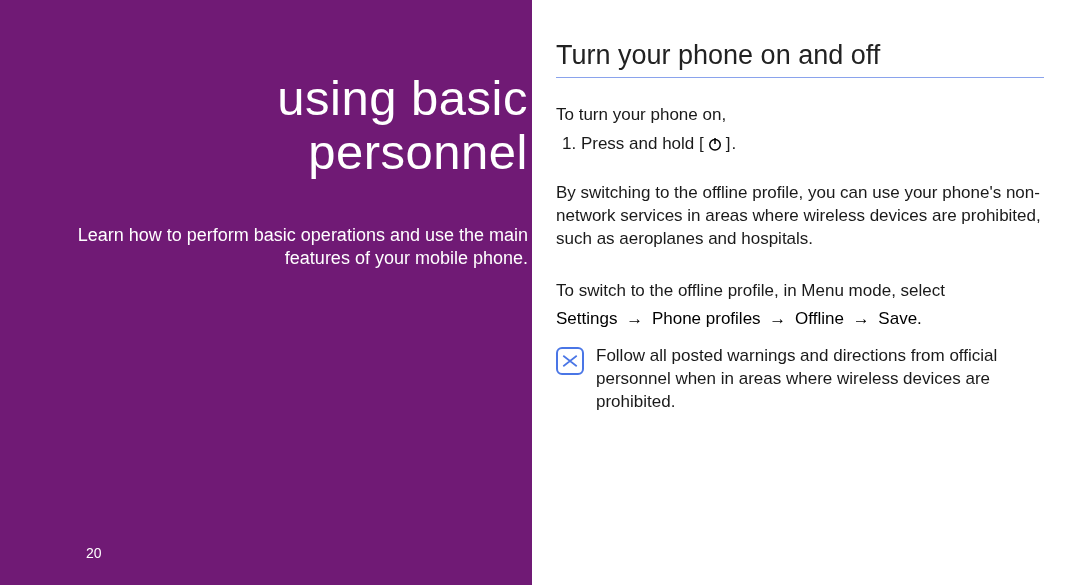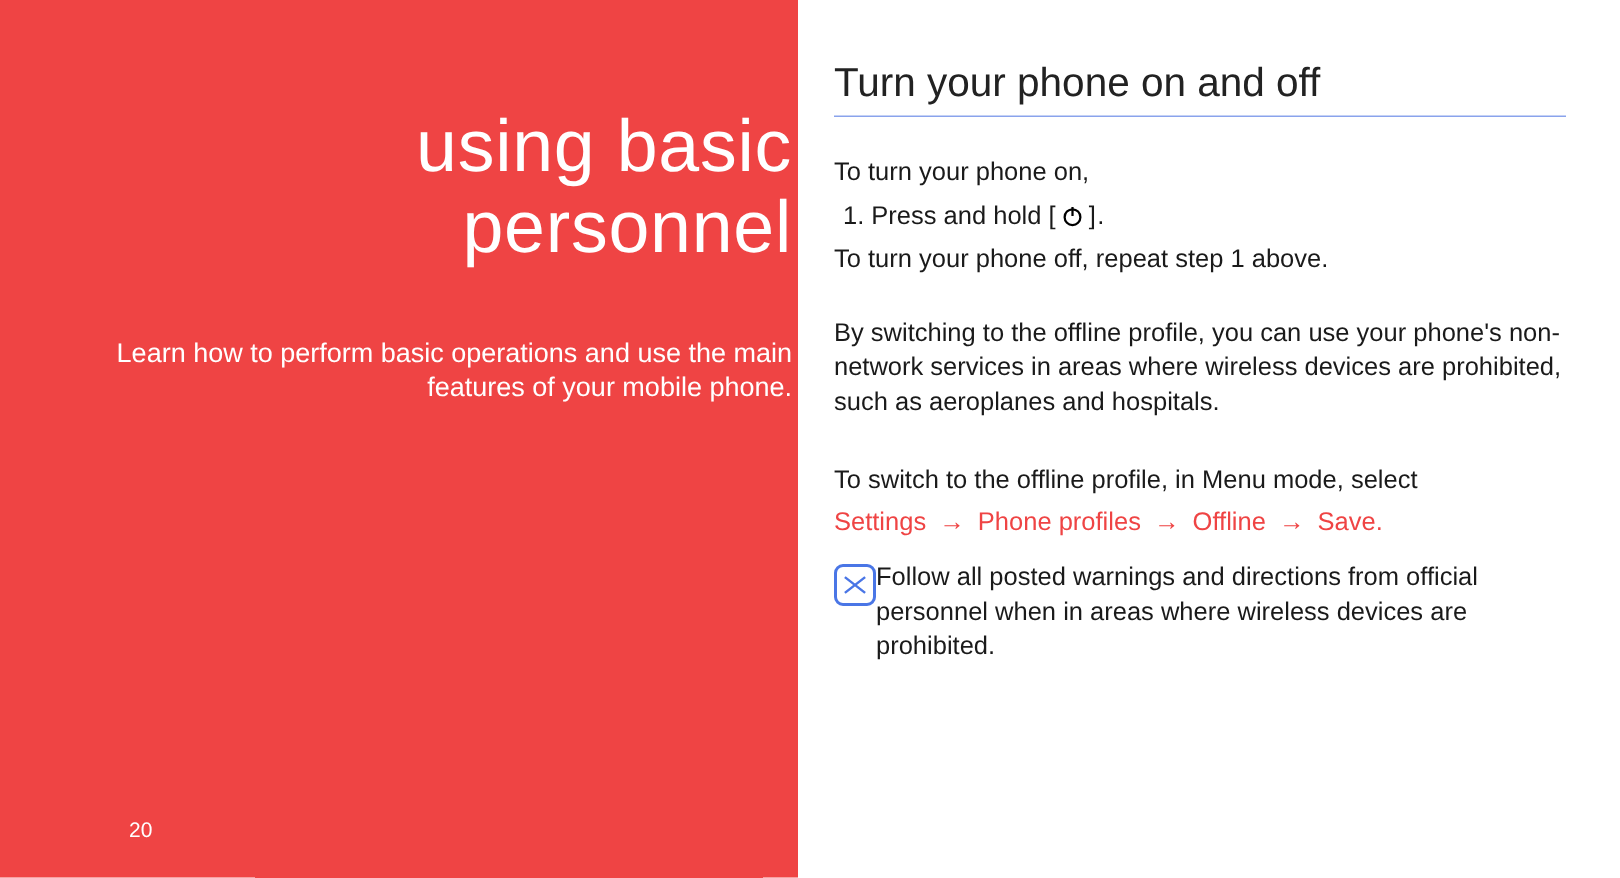--- a/index.html
+++ b/index.html
@@ -2,21 +2,21 @@
 <html><head>
 <meta charset="utf-8">
 <style>
   * { box-sizing: border-box; margin: 0; padding: 0; }
   html, body { width: 1080px; height: 585px; font-family: Arial, Helvetica, sans-serif; }
   body { display: flex; background: #ffffff; }
 
   .left-pane {
     width: 532px;
     height: 585px;
-    background: #ef4444;
+    background: #701a75;
     position: relative;
     color: #ffffff;
   }
   .chapter-title {
     position: absolute;
     top: 72px;
     right: 0;
     width: 100%;
     text-align: right;
     font-size: 49px;
@@ -60,24 +60,25 @@
   }
   .body-text { font-size: 17px; line-height: 1.35; margin-bottom: 4px; margin-top: 26px; }
   .ol-row { font-size: 17px; line-height: 1.5; padding-left: 6px; }
   .sec2-title {
     font-size: 21px;
     color: #4a76e6;
     font-weight: 400;
     margin-top: 22px;
     margin-bottom: 6px;
   }
-  .path-line { font-size: 17px; line-height: 1.4; color: #ef4444; }
+  .path-line { font-size: 17px; line-height: 1.4; color: #000000; }
   .note-row {
     display: flex;
     align-items: flex-start;
+    gap: 12px;
     margin-top: 14px;
   }
   .note-icon {
     width: 28px; height: 28px;
     border: 2px solid #4a76e6; border-radius: 6px;
     display: flex; align-items: center; justify-content: center;
     flex: 0 0 28px;
     margin-top: 2px;
   }
   .note-icon svg { width: 18px; height: 18px; }
@@ -112,21 +113,20 @@
   <div class="ol-row">
     <span>1.  Press and hold [</span><span class="power-icon">
         <svg viewBox="0 0 24 24">
           <circle cx="12" cy="13" r="7" fill="none" stroke="#000" stroke-width="2"></circle>
           <line x1="12" y1="4" x2="12" y2="12" stroke="#000" stroke-width="2"></line>
         </svg>
       </span><span class="key-bracket">].</span>
   </div>
 
 
-  <div class="body-text" style="margin-top:6px;">To turn your phone off, repeat step 1 above.</div>
 
 
   <div class="body-text">By switching to the offline profile, you can use your phone's non-network services in areas where wireless devices are prohibited, such as aeroplanes and hospitals.</div>
 
   <div class="body-text" style="margin-top:29px;">To switch to the offline profile, in Menu mode, select</div>
 
   <div class="path-line">
     <span>Settings</span>
     <span class="arr">→</span>
     <span>Phone profiles</span>

